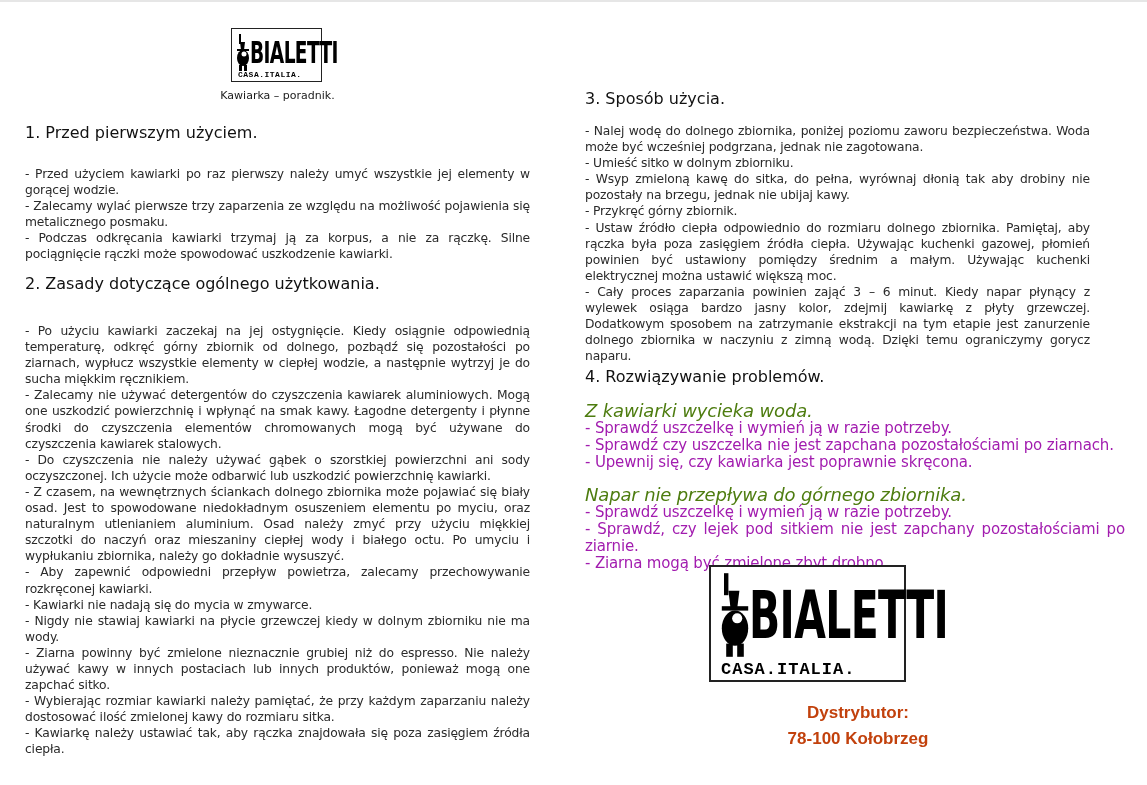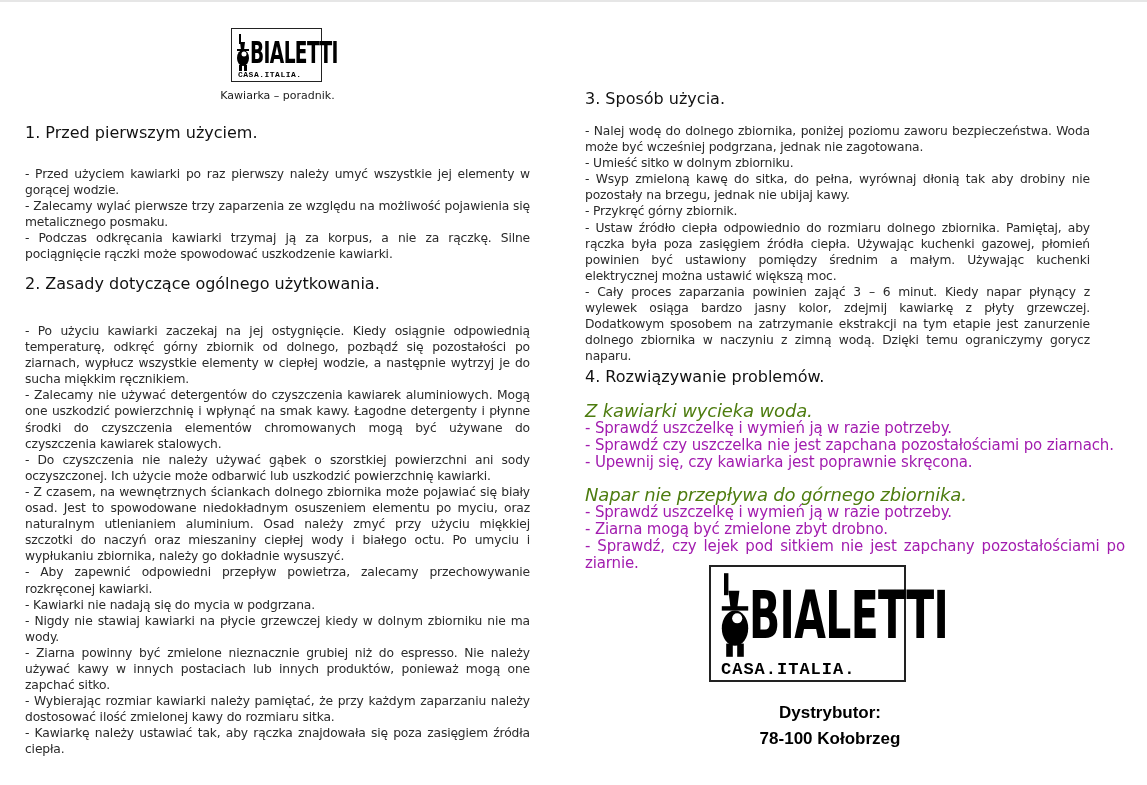--- a/index.html
+++ b/index.html
@@ -11,23 +11,23 @@
   .logo .brand { position: absolute; font-family: "DejaVu Sans", sans-serif; font-weight: bold;
                  color: #000; letter-spacing: -1px; transform: scaleX(0.62); transform-origin: left top; }
   .logo .sub { position: absolute; font-family: Liberation Mono, monospace; font-weight: bold; color: #000; }
   .doc-title { position: absolute; font-size: 11px; text-align: center; }
   h2 { position: absolute; margin: 0; font-size: 16px; font-weight: normal; color: #111; }
   .para { position: absolute; font-size: 12.3px; line-height: 16.1px; text-align: justify;
           color: #2a2a2a; letter-spacing: -0.15px; }
   .para p { margin: 0; }
   .sub-h { margin: 0; font-style: italic; font-size: 18px; color: #4d7c0f; line-height: 18px; }
   .list-line { margin: 0; font-size: 15px; line-height: 17px; color: #a21caf; }
-  .dist { position: absolute; left: 620px; width: 420px; text-align: center;
+  .dist { position: absolute; left: 648px; width: 420px; text-align: center;
           font-family: "Liberation Sans", sans-serif; font-weight: bold; font-size: 17px;
-          line-height: 26px; color: #000000; }
+          line-height: 26px; color: #c2410c; }
 </style>
 </head>
 <body>
 
 <div class="topline"></div>
 
 <div class="logo" style="left:231px; top:28px; width:91px; height:54px;">
   <svg class="figure" style="left:2px; top:3px;" width="18" height="40" viewBox="0 0 18 40">
     <rect x="5" y="2" width="2" height="10" fill="#000"></rect>
     <polygon points="6,10 11,10 10,18 7,18" fill="#000"></polygon>
@@ -50,21 +50,21 @@
   <p>- Podczas odkręcania kawiarki trzymaj ją za korpus, a nie za rączkę. Silne pociągnięcie rączki może spowodować uszkodzenie kawiarki.</p>
 </div>
 
 <h2 style="left:25px; top:274px;">2. Zasady dotyczące ogólnego użytkowania.</h2>
 <div class="para" style="left:25px; width:505px; top:323px;">
   <p>- Po użyciu kawiarki zaczekaj na jej ostygnięcie. Kiedy osiągnie odpowiednią temperaturę, odkręć górny zbiornik od dolnego, pozbądź się pozostałości po ziarnach, wypłucz wszystkie elementy w ciepłej wodzie, a następnie wytrzyj je do sucha miękkim ręcznikiem.</p>
   <p>- Zalecamy nie używać detergentów do czyszczenia kawiarek aluminiowych. Mogą one uszkodzić powierzchnię i wpłynąć na smak kawy. Łagodne detergenty i płynne środki do czyszczenia elementów chromowanych mogą być używane do czyszczenia kawiarek stalowych.</p>
   <p>- Do czyszczenia nie należy używać gąbek o szorstkiej powierzchni ani sody oczyszczonej. Ich użycie może odbarwić lub uszkodzić powierzchnię kawiarki.</p>
   <p>- Z czasem, na wewnętrznych ściankach dolnego zbiornika może pojawiać się biały osad. Jest to spowodowane niedokładnym osuszeniem elementu po myciu, oraz naturalnym utlenianiem aluminium. Osad należy zmyć przy użyciu miękkiej szczotki do naczyń oraz mieszaniny ciepłej wody i białego octu. Po umyciu i wypłukaniu zbiornika, należy go dokładnie wysuszyć.</p>
   <p>- Aby zapewnić odpowiedni przepływ powietrza, zalecamy przechowywanie rozkręconej kawiarki.</p>
-  <p>- Kawiarki nie nadają się do mycia w podgrzana.</p>
+  <p>- Kawiarki nie nadają się do mycia w zmywarce.</p>
   <p>- Nigdy nie stawiaj kawiarki na płycie grzewczej kiedy w dolnym zbiorniku nie ma wody.</p>
   <p>- Ziarna powinny być zmielone nieznacznie grubiej niż do espresso. Nie należy używać kawy w innych postaciach lub innych produktów, ponieważ mogą one zapchać sitko.</p>
   <p>- Wybierając rozmiar kawiarki należy pamiętać, że przy każdym zaparzaniu należy dostosować ilość zmielonej kawy do rozmiaru sitka.</p>
   <p>- Kawiarkę należy ustawiać tak, aby rączka znajdowała się poza zasięgiem źródła ciepła.</p>
 </div>
 
 <h2 style="left:585px; top:89px;">3. Sposób użycia.</h2>
 <div class="para" style="left:585px; width:505px; top:123px;">
   <p>- Nalej wodę do dolnego zbiornika, poniżej poziomu zaworu bezpieczeństwa. Woda może być wcześniej podgrzana, jednak nie zagotowana.</p>
   <p>- Umieść sitko w dolnym zbiorniku.</p>
@@ -77,22 +77,22 @@
 <h2 style="left:585px; top:367px;text-align:right;">4. Rozwiązywanie problemów.</h2>
 <div class="para" style="left:585px; width:540px; top:402px;">
   <p class="sub-h">Z kawiarki wycieka woda.</p>
   <p class="list-line">- Sprawdź uszczelkę i wymień ją w razie potrzeby.</p>
   <p class="list-line">- Sprawdź czy uszczelka nie jest zapchana pozostałościami po ziarnach.</p>
   <p class="list-line">- Upewnij się, czy kawiarka jest poprawnie skręcona.</p>
 </div>
 <div class="para" style="left:585px; width:540px; top:486px;">
   <p class="sub-h">Napar nie przepływa do górnego zbiornika.</p>
   <p class="list-line">- Sprawdź uszczelkę i wymień ją w razie potrzeby.</p>
+  <p class="list-line">- Sprawdź, czy lejek pod sitkiem nie jest zapchany pozostałościami po ziarnie.</p>
   <p class="list-line">- Ziarna mogą być zmielone zbyt drobno.</p>
-  <p class="list-line">- Sprawdź, czy lejek pod sitkiem nie jest zapchany pozostałościami po ziarnie.</p>
 </div>
 
 <div class="logo" style="left:709px; top:565px; width:197px; height:117px; border-width:2px;">
   <svg class="figure" style="left:4px; top:4px;" width="40" height="88" viewBox="0 0 18 40">
     <rect x="4" y="1" width="2" height="10" fill="#000"></rect>
     <polygon points="6,9 11,9 10,17 7,17" fill="#000"></polygon>
     <rect x="3" y="16" width="12" height="2" fill="#000"></rect>
     <ellipse cx="9" cy="26" rx="6" ry="8" fill="#000"></ellipse>
     <circle cx="10" cy="21.5" r="2.3" fill="#fff"></circle>
     <rect x="5" y="33" width="3" height="6" fill="#000"></rect>

